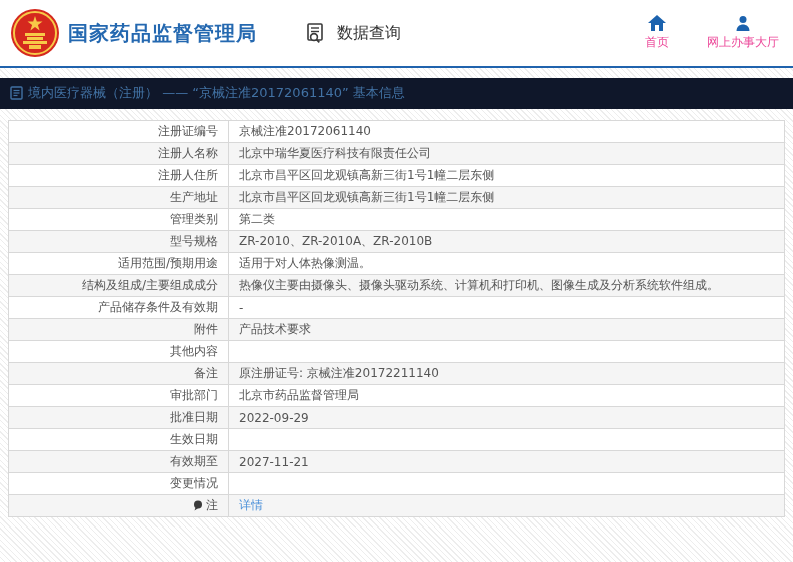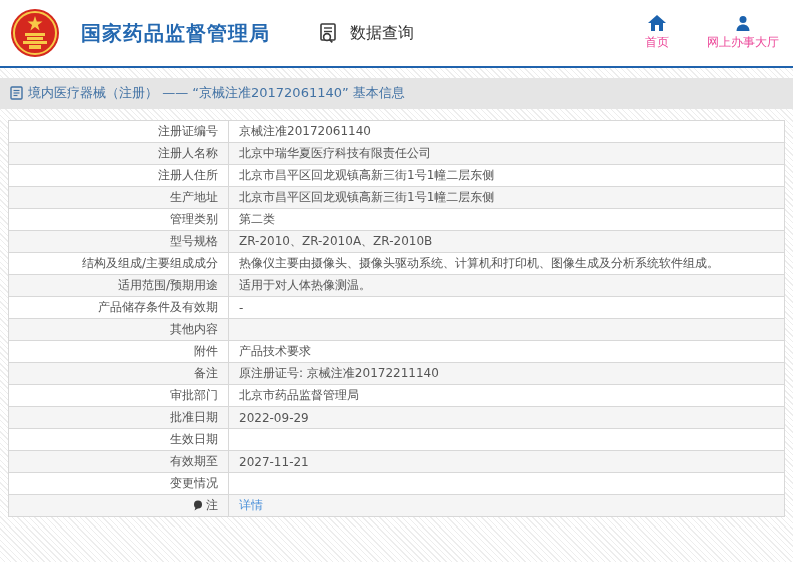--- a/index.html
+++ b/index.html
@@ -11,41 +11,41 @@
   }
   
   .header {
     background: #ffffff;
     height: 68px;
     border-bottom: 2px solid #2063ad;
     display: flex;
     align-items: center;
     padding: 0 14px 0 10px;
   }
-  .logo-wrap { display: flex; align-items: center; gap: 21px; }
+  .logo-wrap { display: flex; align-items: center; gap: 8px; }
   .emblem { width: 50px; height: 50px; flex: 0 0 auto; }
   .brand-text { display: flex; flex-direction: column; line-height: 1.15; }
   .brand-title { color: #2468b0; font-size: 20px; font-weight: bold; letter-spacing: 1px; }
   .brand-sub { color: #3f77b5; font-size: 10.5px; margin-top: 2px; }
   .nav-query {
     display: flex; align-items: center; gap: 10px;
     margin-left: 48px;
     font-size: 16px; color: #333; cursor: pointer;
     background: none; border: none; font-family: inherit;
   }
   .nav-query svg { display: block; }
   .header-spacer { flex: 1; }
   .nav-top {
     display: flex; flex-direction: column; align-items: center; gap: 3px;
     margin-left: 38px; cursor: pointer; background: none; border: none; font-family: inherit;
   }
   .nav-top .nav-label { font-size: 12px; color: #ec4899; white-space: nowrap; }
   
   .crumb-bar {
-    background: #e5e5e5;
+    background: #0f172a;
     margin-top: 10px;
     padding: 6px 10px 7px 10px;
     display: flex; align-items: center; gap: 5px;
   }
   .crumb-text { color: #4272a4; font-size: 13px; }
   
   .table-wrap { margin: 11px 8px 10px 8px; background: #404040; }
   table.info {
     width: 100%;
     border-collapse: collapse;
@@ -147,38 +147,38 @@
     </tr>
     <tr>
       <td class="lbl">管理类别</td>
       <td class="val">第二类</td>
     </tr>
     <tr>
       <td class="lbl">型号规格</td>
       <td class="val">ZR-2010、ZR-2010A、ZR-2010B</td>
     </tr>
     <tr>
+      <td class="lbl">适用范围/预期用途</td>
+      <td class="val">适用于对人体热像测温。</td>
+    </tr>
+    <tr>
       <td class="lbl">结构及组成/主要组成成分</td>
       <td class="val">热像仪主要由摄像头、摄像头驱动系统、计算机和打印机、图像生成及分析系统软件组成。</td>
     </tr>
     <tr>
-      <td class="lbl">适用范围/预期用途</td>
-      <td class="val">适用于对人体热像测温。</td>
-    </tr>
-    <tr>
       <td class="lbl">产品储存条件及有效期</td>
       <td class="val">-</td>
     </tr>
     <tr>
+      <td class="lbl">附件</td>
+      <td class="val">产品技术要求</td>
+    </tr>
+    <tr>
       <td class="lbl">其他内容</td>
       <td class="val"></td>
-    </tr>
-    <tr>
-      <td class="lbl">附件</td>
-      <td class="val">产品技术要求</td>
     </tr>
     <tr>
       <td class="lbl">备注</td>
       <td class="val">原注册证号: 京械注准20172211140</td>
     </tr>
     <tr>
       <td class="lbl">审批部门</td>
       <td class="val">北京市药品监督管理局</td>
     </tr>
     <tr>

